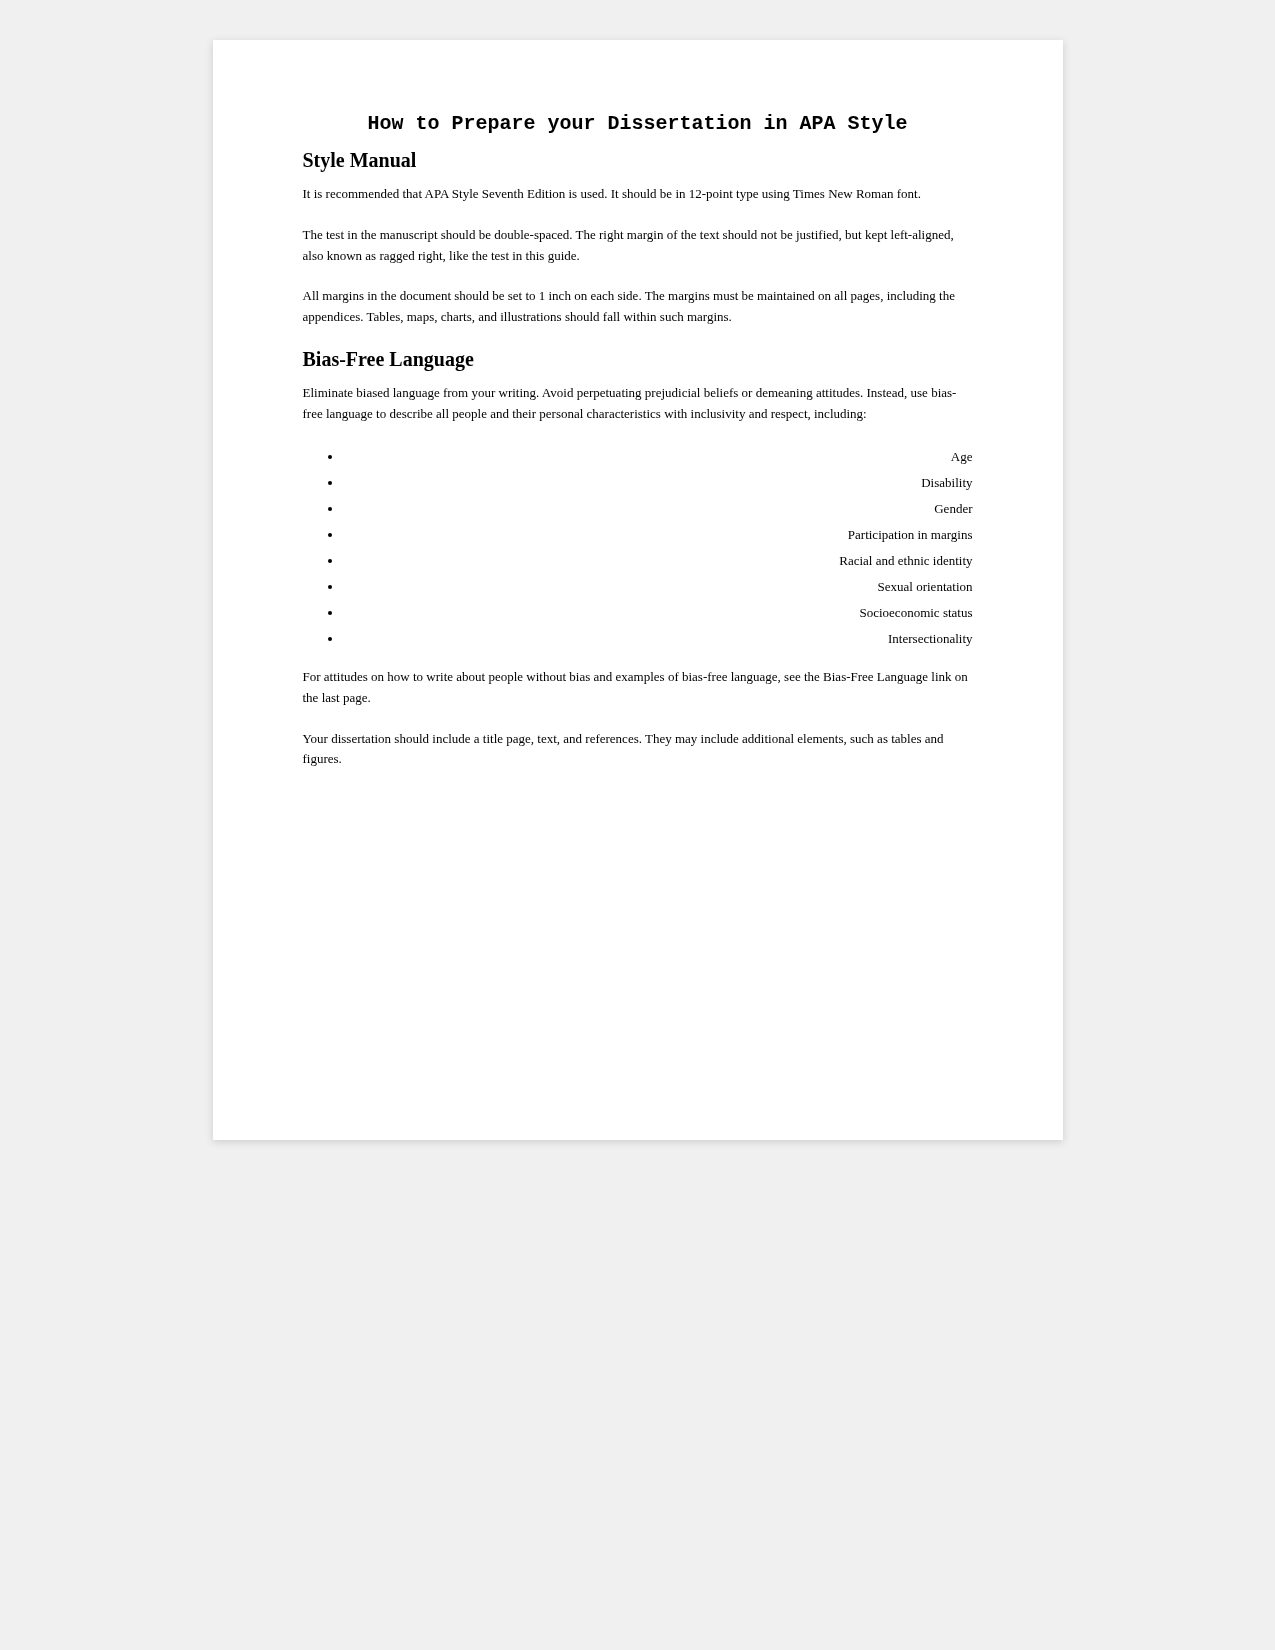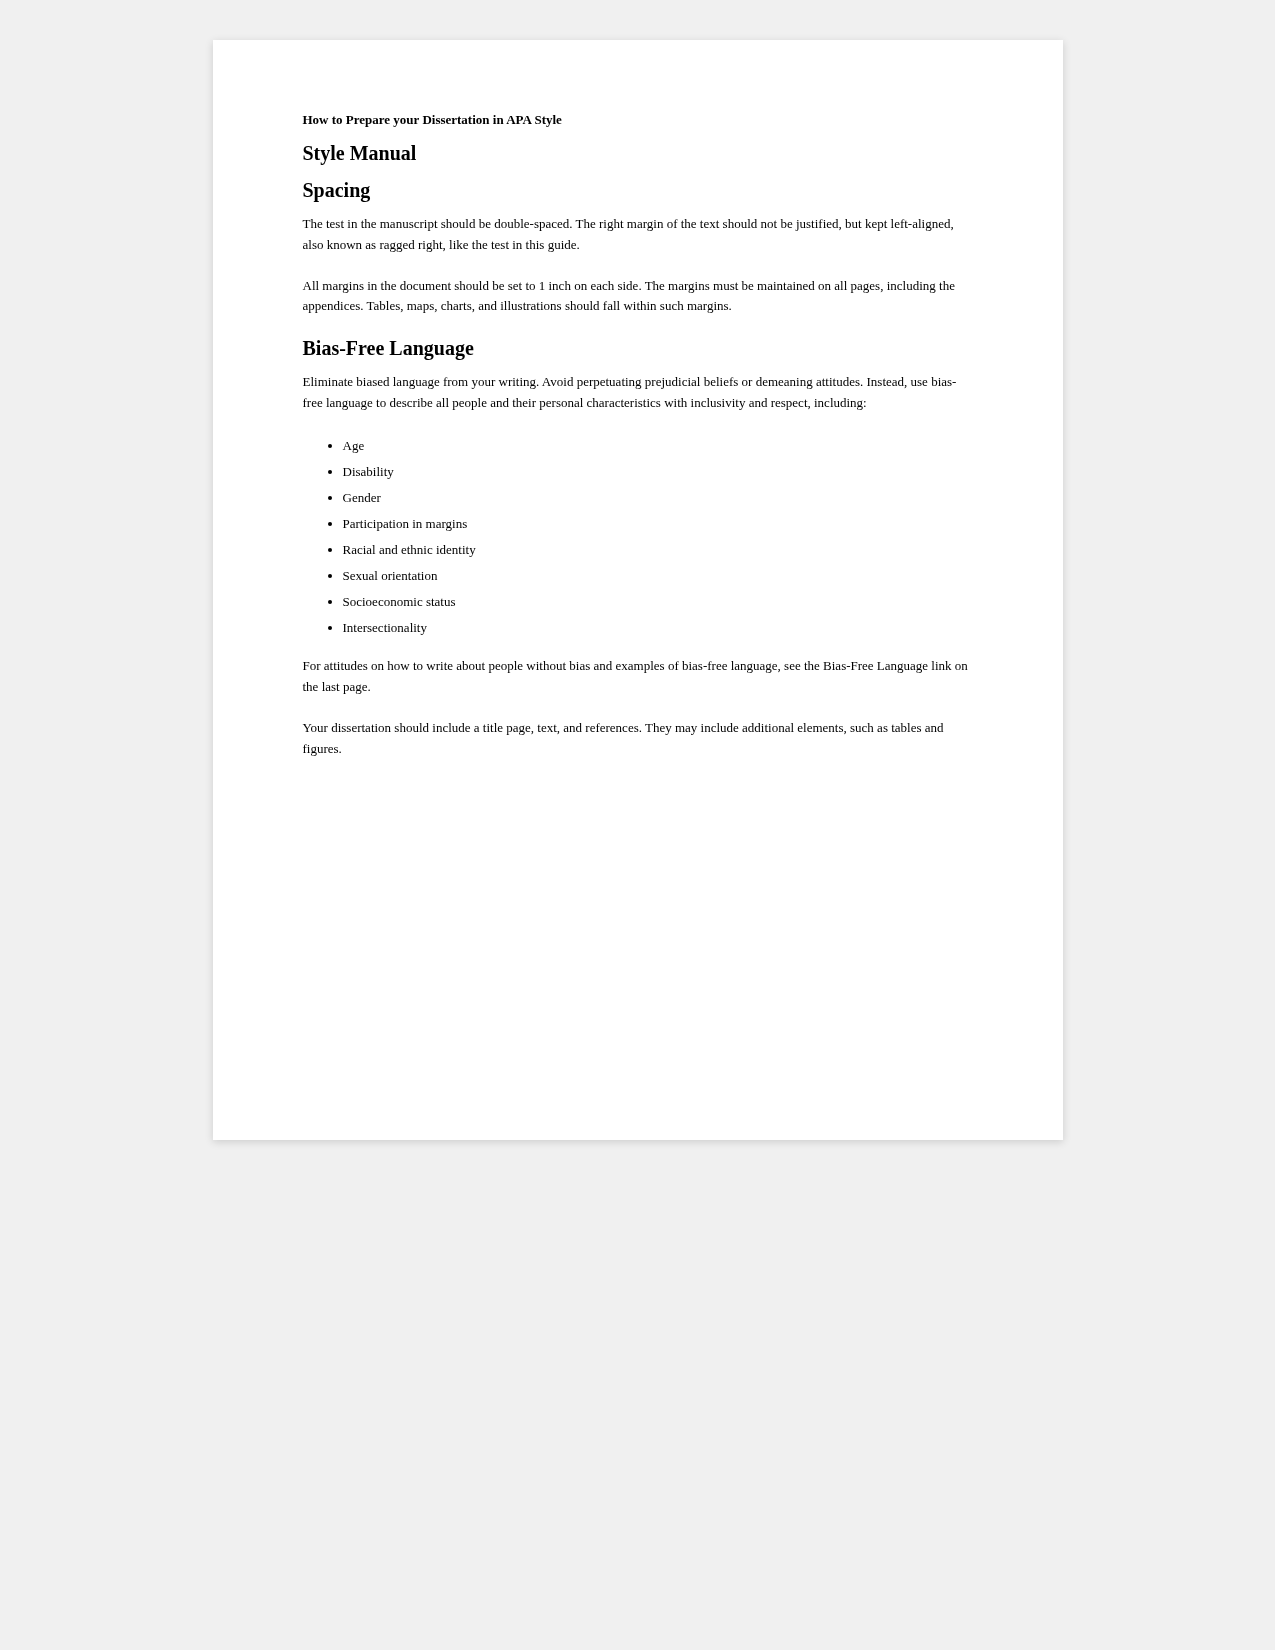--- a/index.html
+++ b/index.html
@@ -20,25 +20,25 @@
 
     .page {
       background-color: #ffffff;
       width: 850px;
       min-height: 1100px;
       padding: 72px 90px 80px 90px;
       box-shadow: 0 2px 8px rgba(0,0,0,0.15);
     }
 
     .page-title {
-      text-align: left;
-      font-size: 13px;
+      text-align: center;
+      font-size: 20px;
       font-weight: bold;
       margin-bottom: 10px;
-      font-family: Liberation Serif, serif;
+      font-family: Liberation Mono, monospace;
     }
 
     .subtitle {
       text-align: center;
       font-size: 13px;
       font-weight: normal;
       margin-bottom: 36px;
       font-family: 'Times New Roman', Times, serif;
     }
 
@@ -60,20 +60,21 @@
     .section {
       margin-bottom: 10px;
     }
 
     .bullet-list {
       margin: 10px 0 16px 40px;
       font-size: 13px;
       line-height: 1.85;
       font-family: 'Times New Roman', Times, serif;
       list-style-type: disc;
+      text-align: right;
     }
 
     .bullet-list li {
       margin-bottom: 2px;
     }
 
     .after-list-text {
       font-size: 13px;
       line-height: 1.6;
       margin-bottom: 20px;
@@ -83,24 +84,24 @@
 </head>
 <body>
 
 <div class="page">
 
   <div class="page-title">How to Prepare your Dissertation in APA Style</div>
 
 
   <div class="section">
     <div class="section-heading">Style Manual</div>
+    <div class="section-body">It is recommended that APA Style Seventh Edition is used. It should be in 12-point type using Times New Roman font.</div>
   </div>
 
   <div class="section">
-    <div class="section-heading">Spacing</div>
     <div class="section-body">The test in the manuscript should be double-spaced. The right margin of the text should not be justified, but kept left-aligned, also known as ragged right, like the test in this guide.</div>
   </div>
 
   <div class="section">
     <div class="section-body">All margins in the document should be set to 1 inch on each side. The margins must be maintained on all pages, including the appendices. Tables, maps, charts, and illustrations should fall within such margins.</div>
   </div>
 
   <div class="section">
     <div class="section-heading">Bias-Free Language</div>
     <div class="section-body">Eliminate biased language from your writing. Avoid perpetuating prejudicial beliefs or demeaning attitudes. Instead, use bias-free language to describe all people and their personal characteristics with inclusivity and respect, including:</div>

